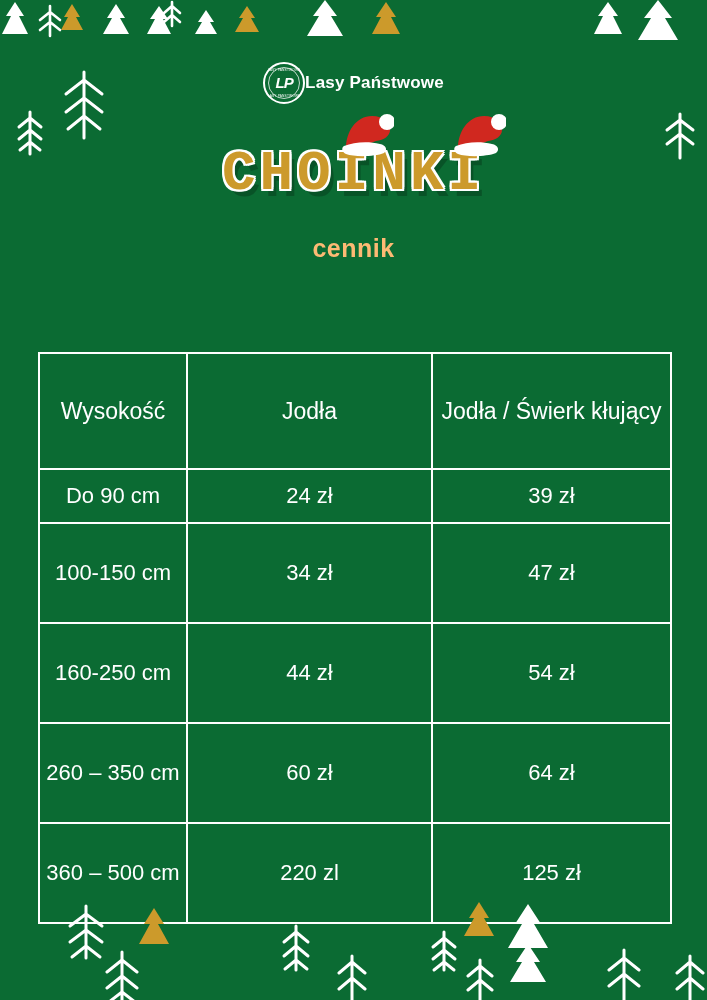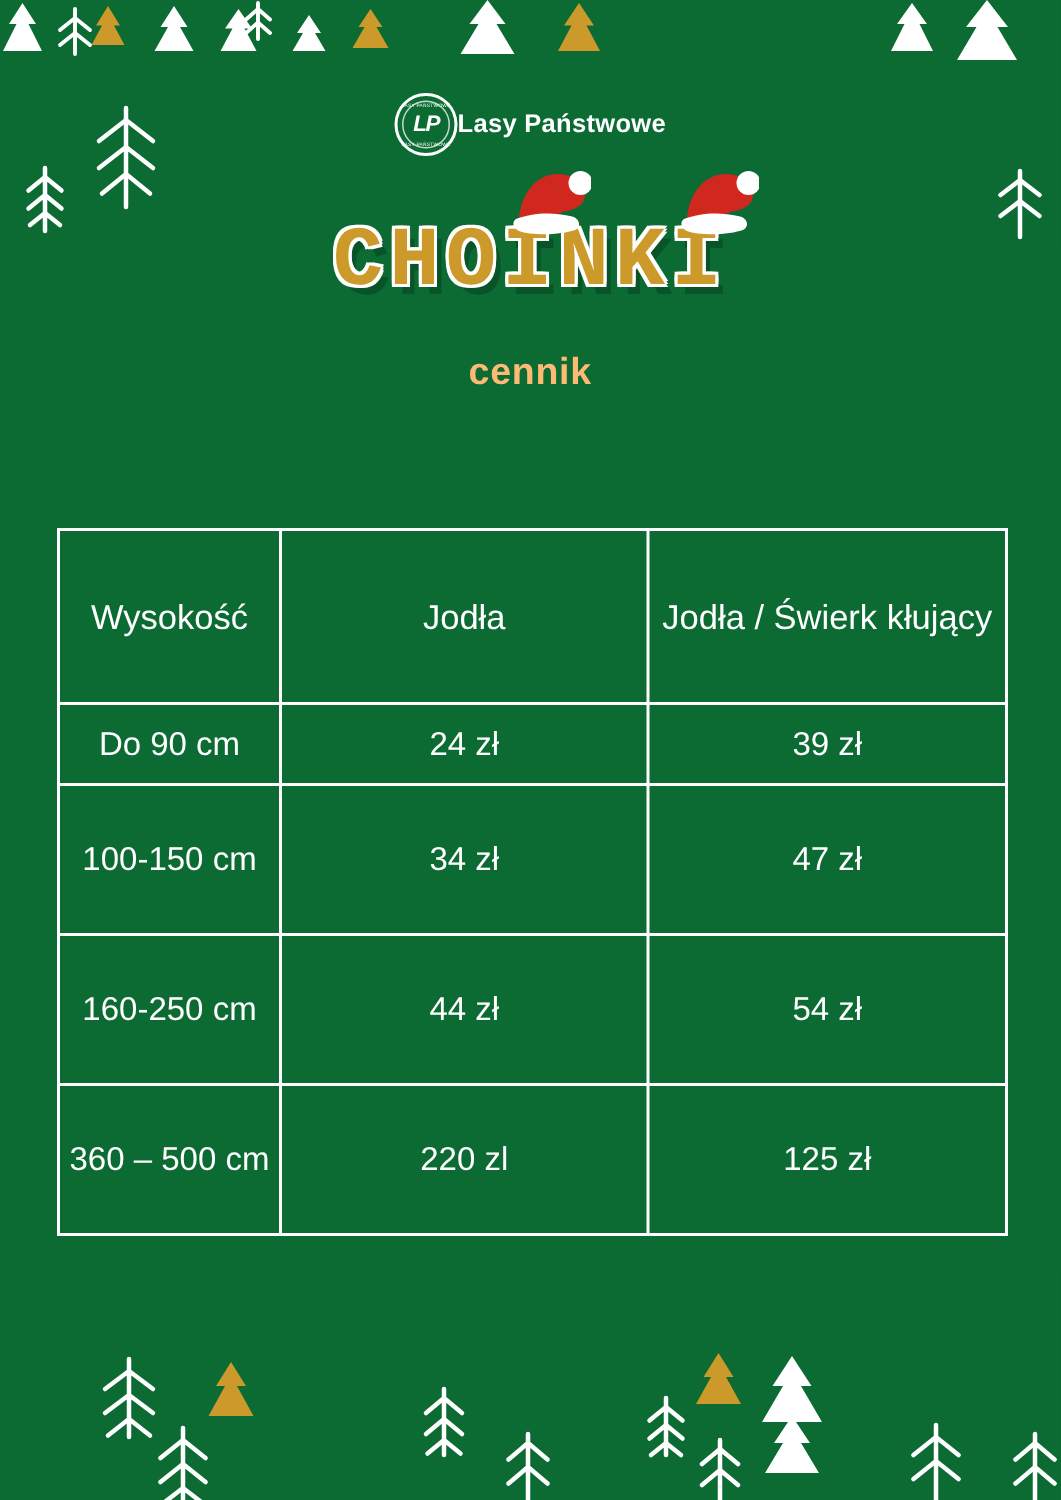--- a/index.html
+++ b/index.html
@@ -237,20 +237,25 @@
       <td>100-150 cm</td>
       <td>34 zł</td>
       <td>47 zł</td>
     </tr>
     <tr class="row-tall">
       <td>160-250 cm</td>
       <td>44 zł</td>
       <td>54 zł</td>
     </tr>
     <tr class="row-tall">
+      <td>260 – 350 cm</td>
+      <td>60 zł</td>
+      <td>64 zł</td>
+    </tr>
+    <tr class="row-tall">
       <td>360 – 500 cm</td>
       <td>220 zl</td>
       <td>125 zł</td>
     </tr>
   </tbody>
 </table>
 
 <div class="tree-band bottom">
   <svg width="707" height="110" viewBox="0 0 707 110">
     <g stroke="#ffffff" stroke-width="3" fill="none" stroke-linecap="round">

